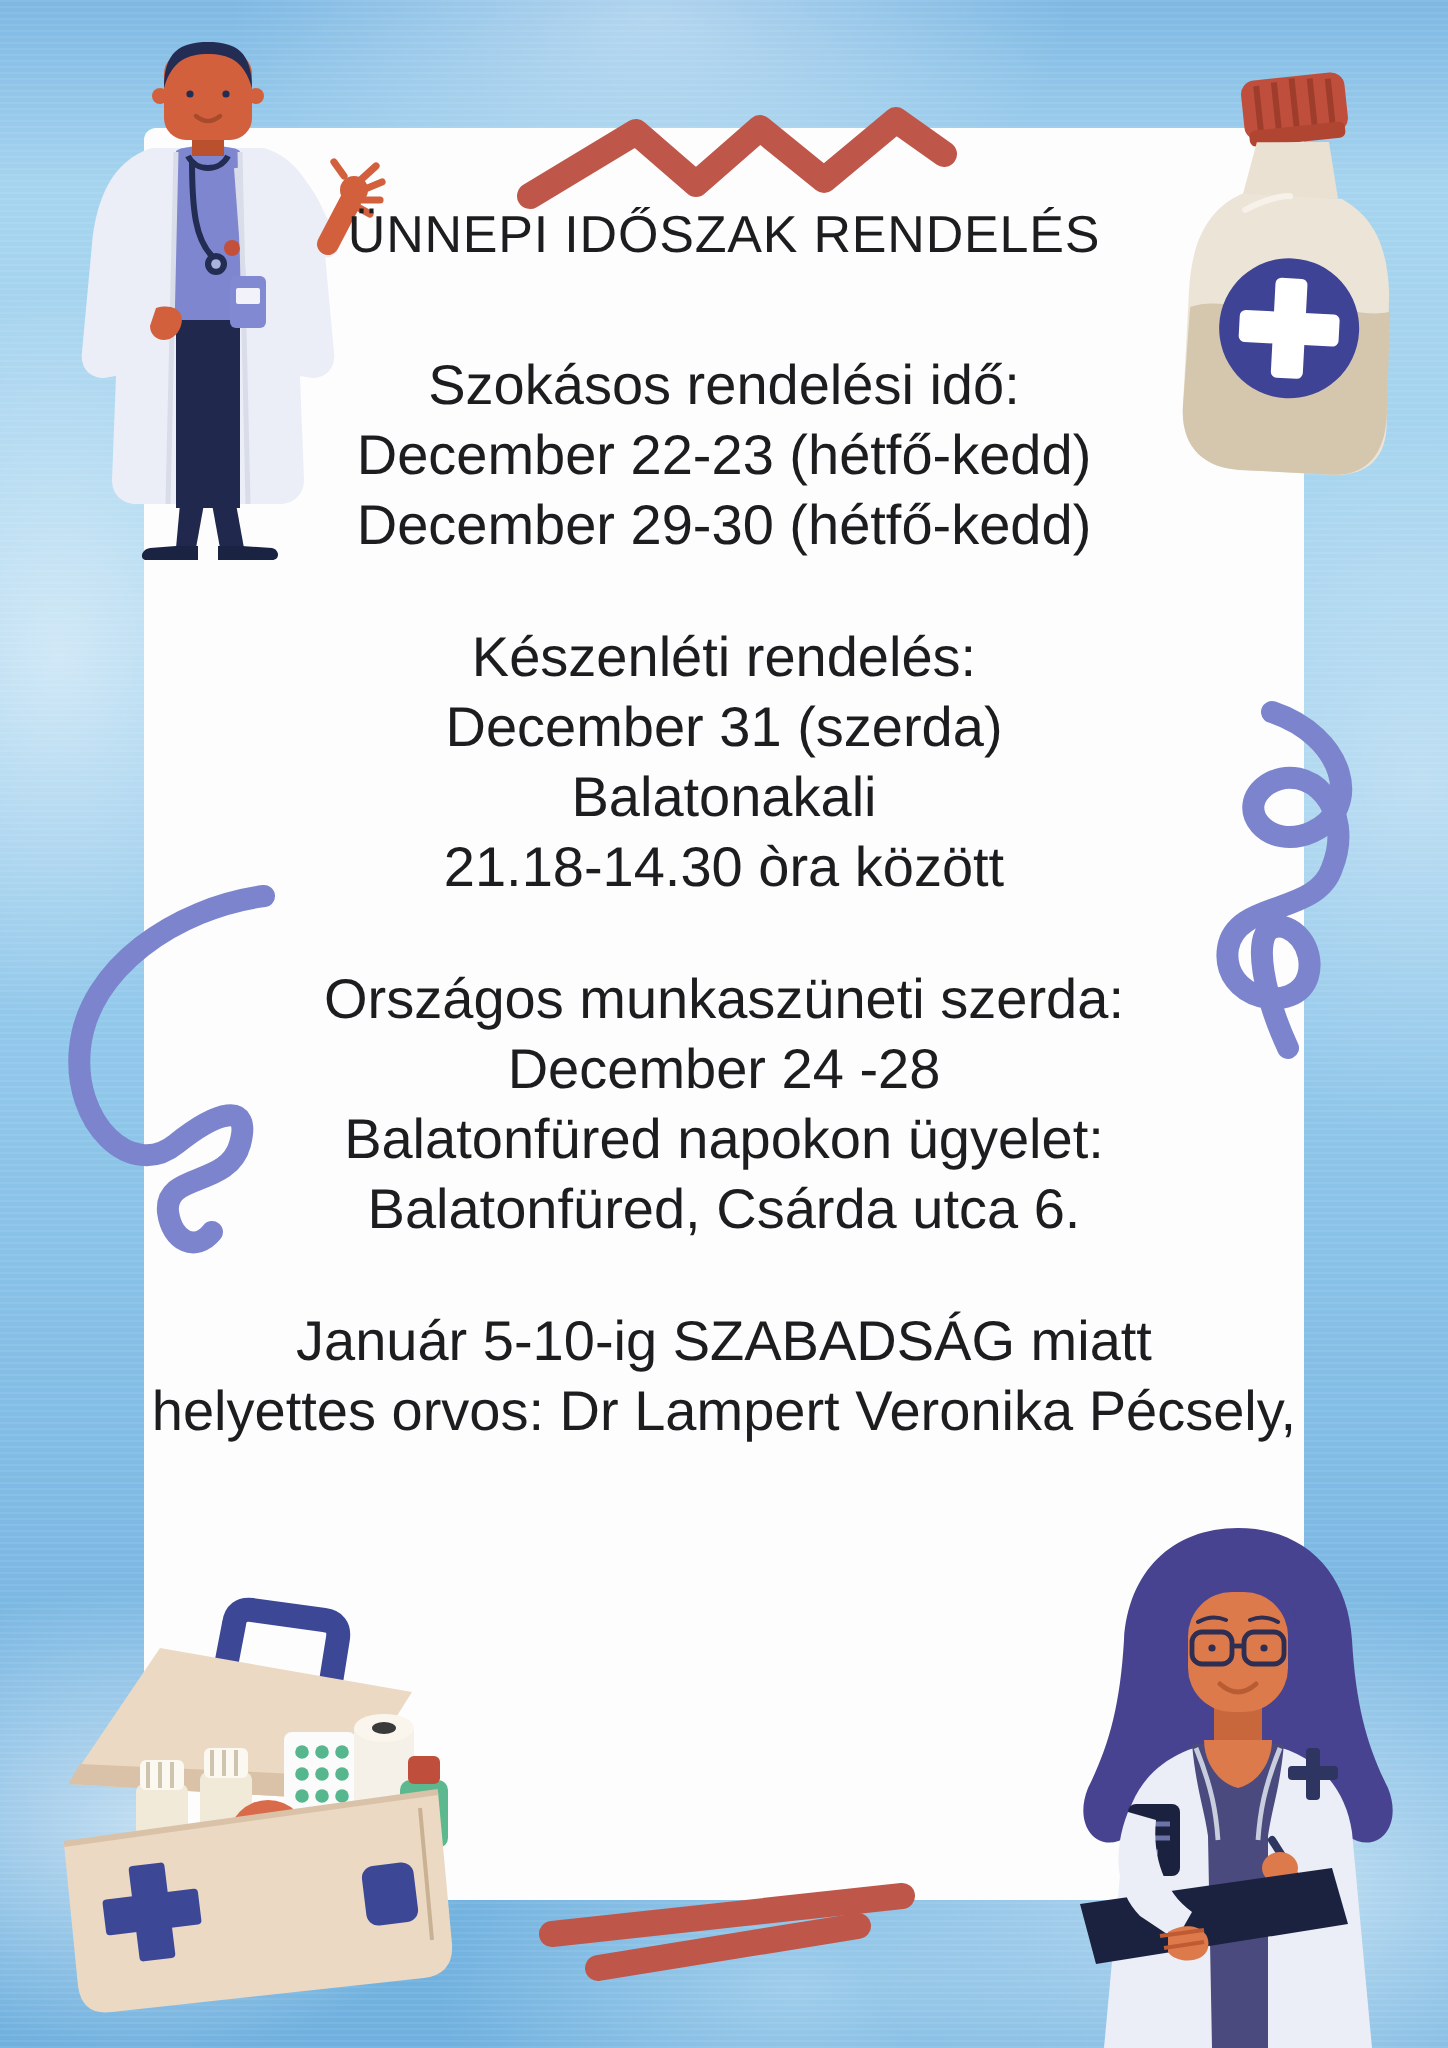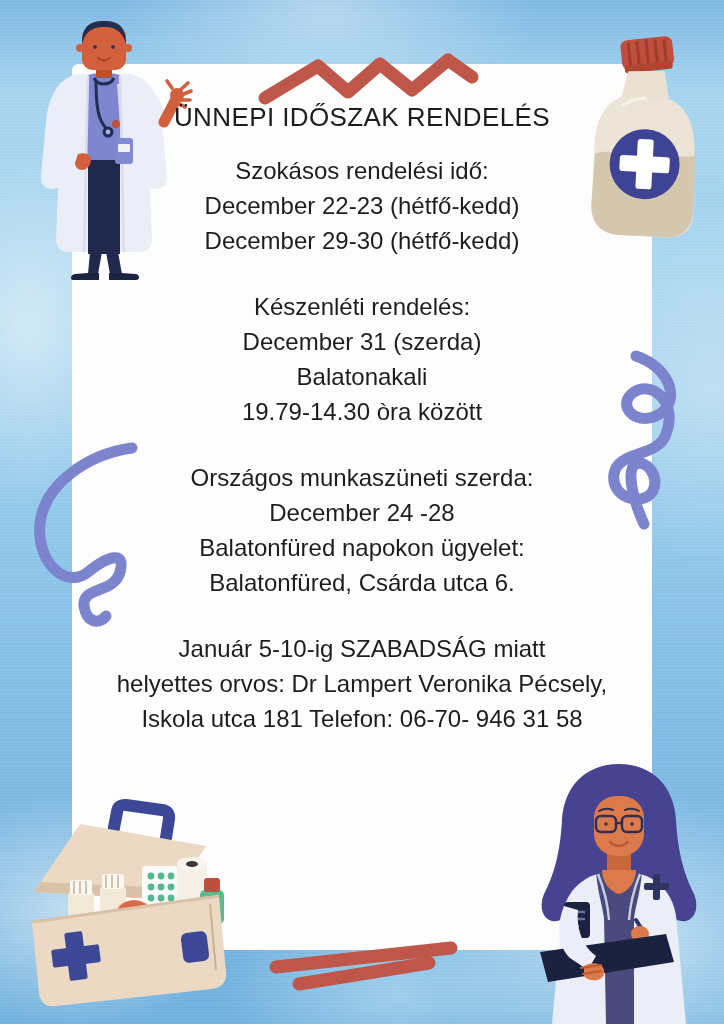--- a/index.html
+++ b/index.html
@@ -24,23 +24,23 @@
     background:repeating-linear-gradient(180deg, rgba(255,255,255,.07) 0 1px, rgba(0,0,0,0) 1px 3px);
   }
   .panel{
     position:absolute;left:72px;top:64px;width:580px;height:886px;
     background:#fdfdfe;border-radius:6px;
   }
   .content{
     position:absolute;left:72px;top:64px;width:580px;
     padding-top:38px;text-align:center;color:#1d1d20;
   }
-  .title{font-size:26px;font-weight:500;letter-spacing:.4px;margin:0 0 20px;}
+  .title{font-size:26px;font-weight:500;letter-spacing:.4px;margin:0 0 42px;}
   .section{margin:0 0 31px;}
-  .line{font-size:24px;line-height:35px;margin:0;white-space:nowrap;}
+  .line{font-size:28px;line-height:35px;margin:0;white-space:nowrap;}
   .deco,.illus{position:absolute;}
 </style>
 </head>
 <body>
 
 <div class="bg"></div>
 <div class="panel"></div>
 
 <svg class="deco" style="left:256px;top:50px;" width="226" height="58" viewBox="0 0 226 58">
   <path d="M9,48 L62,16 L92,42 L124,14 L156,40 L192,10 L216,27" fill="none" stroke="#bf564a" stroke-width="13" stroke-linecap="round" stroke-linejoin="round"></path>
@@ -216,28 +216,27 @@
   <div class="section">
     <p class="line">Szokásos rendelési idő:</p>
     <p class="line">December 22-23 (hétfő-kedd)</p>
     <p class="line">December 29-30 (hétfő-kedd)</p>
   </div>
 
   <div class="section">
     <p class="line">Készenléti rendelés:</p>
     <p class="line">December 31 (szerda)</p>
     <p class="line">Balatonakali</p>
-    <p class="line">19.79-14.30 òra között</p>
+    <p class="line">21.18-14.30 òra között</p>
   </div>
 
   <div class="section">
     <p class="line">Országos munkaszüneti szerda:</p>
     <p class="line">December 24 -28</p>
     <p class="line">Balatonfüred napokon ügyelet:</p>
     <p class="line">Balatonfüred, Csárda utca 6.</p>
   </div>
 
   <div class="section">
     <p class="line">Január 5-10-ig SZABADSÁG miatt</p>
     <p class="line">helyettes orvos: Dr Lampert Veronika Pécsely,</p>
-    <p class="line">Iskola utca 181 Telefon: 06-70- 946 31 58</p>
   </div>
 </div>
 
 </body></html>

